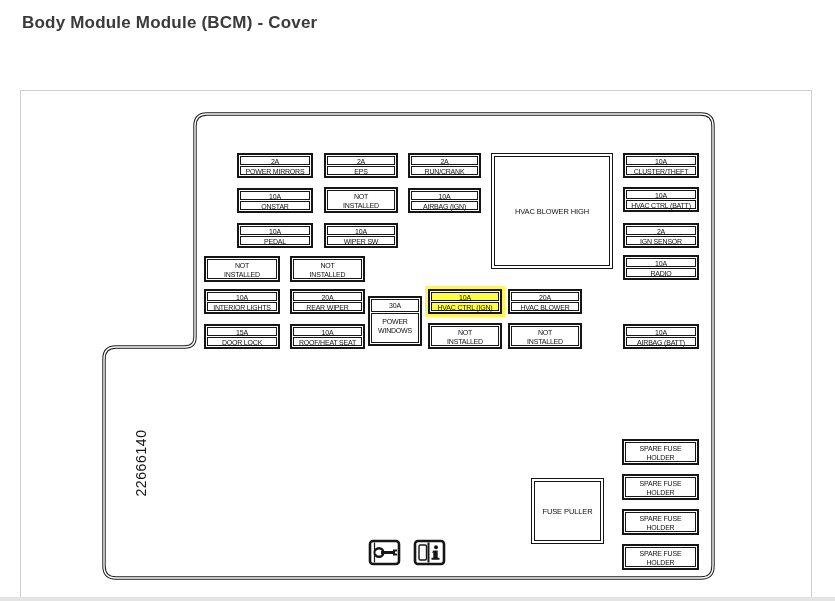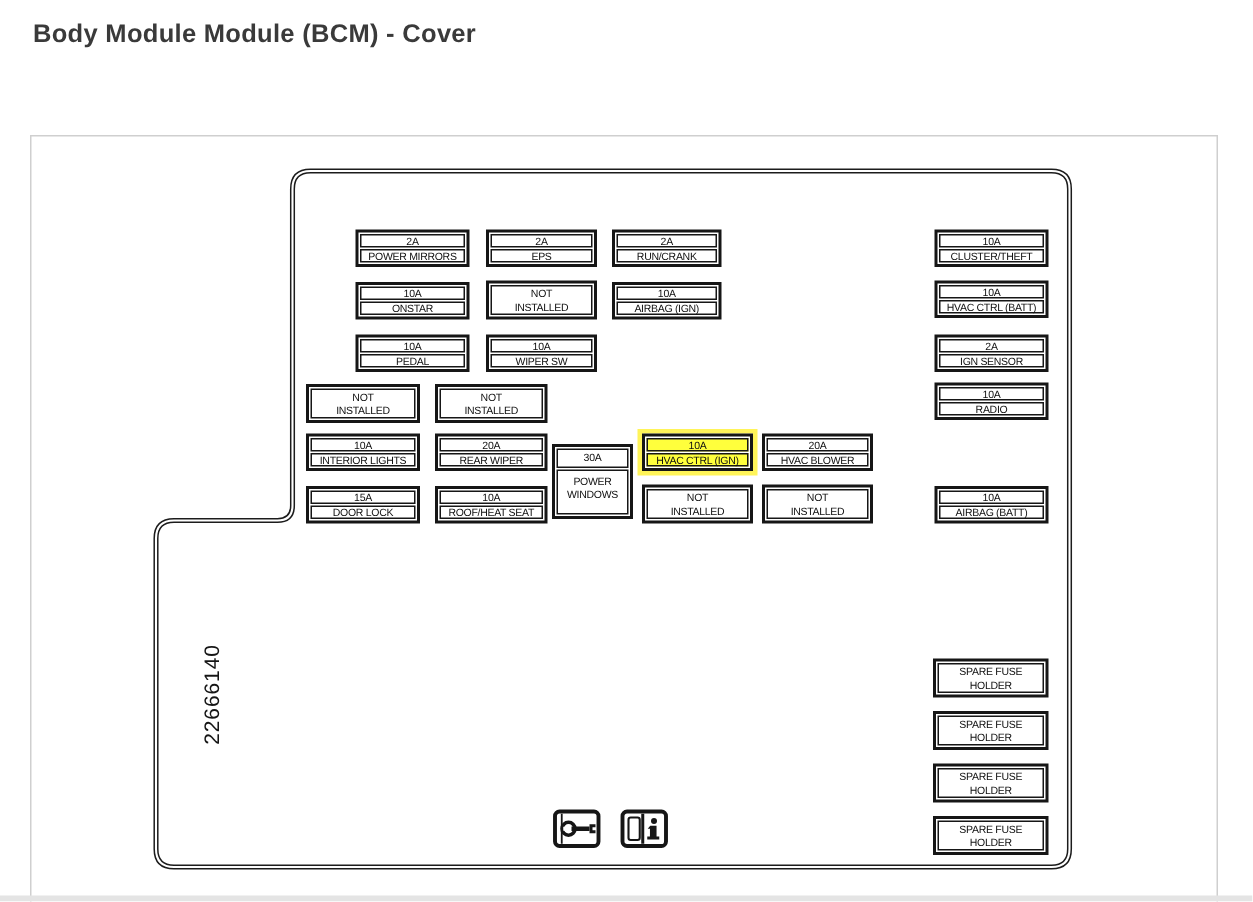--- a/index.html
+++ b/index.html
@@ -165,20 +165,22 @@
   </div>
   <div class="f" style="left:487px;top:232px;width:74px;height:26px;">
     <span class="cell tall">NOT
 INSTALLED</span>
   </div>
   <div class="f" style="left:602px;top:233px;width:76px;height:25px;">
     <span class="cell amp">10A</span>
     <span class="cell name">AIRBAG (BATT)</span>
   </div>
 
+  <div class="dbl" style="left:473px;top:65px;width:116px;height:110px;">HVAC BLOWER HIGH</div>
+  <div class="dbl" style="left:513px;top:390px;width:67px;height:60px;">FUSE PULLER</div>
 
   <div class="f" style="left:601px;top:348px;width:77px;height:26px;">
     <span class="cell tall">SPARE FUSE
 HOLDER</span>
   </div>
   <div class="f" style="left:601px;top:383px;width:77px;height:26px;">
     <span class="cell tall">SPARE FUSE
 HOLDER</span>
   </div>
   <div class="f" style="left:601px;top:418px;width:77px;height:26px;">

